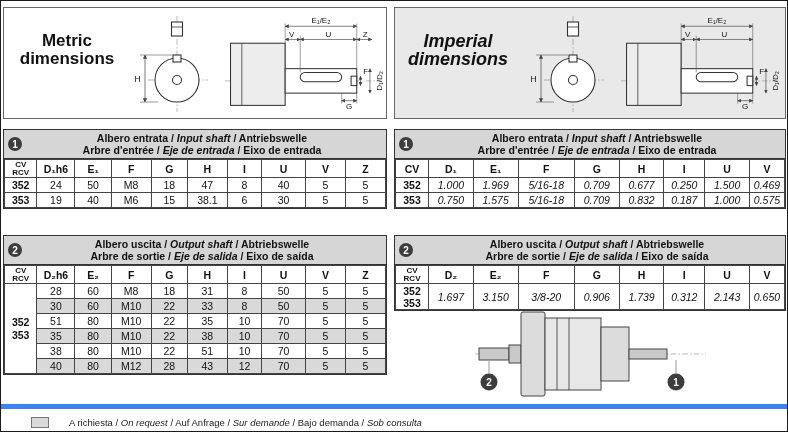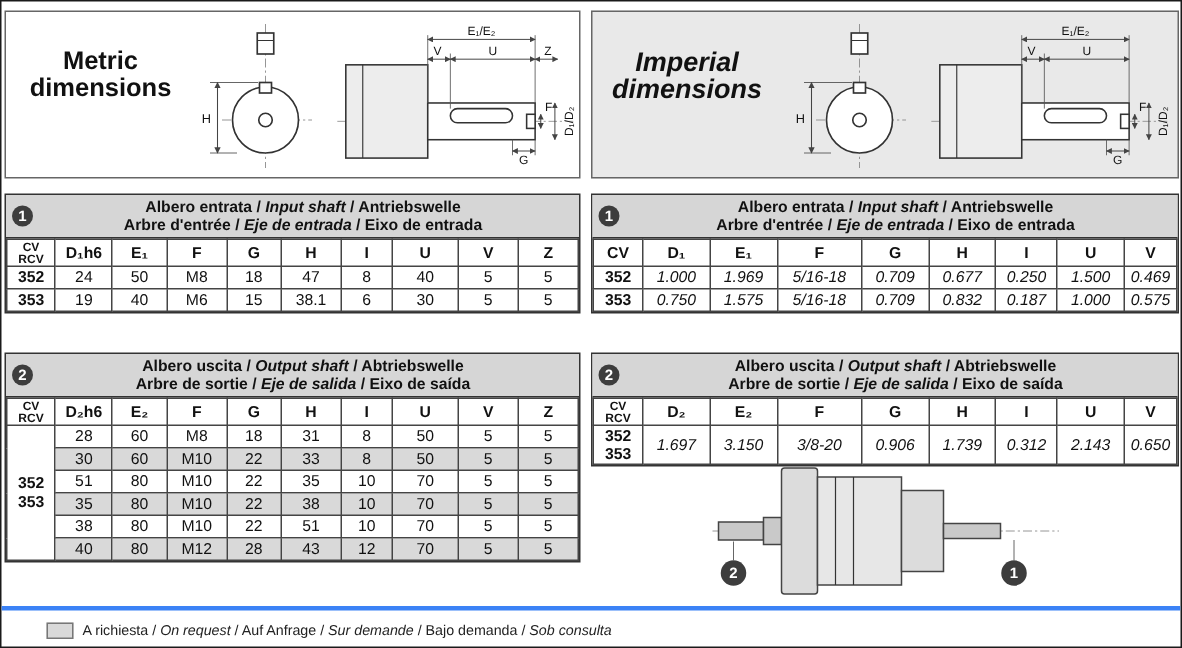--- a/index.html
+++ b/index.html
@@ -55,22 +55,22 @@
 
   
   #gearbox{position:absolute;left:472px;top:306px;}
   .gb{fill:#dcdcdc;stroke:#444;stroke-width:1;}
   .gb2{fill:#e7e7e7;stroke:#444;stroke-width:1;}
   .gbshaft{fill:#c9c9c9;stroke:#444;stroke-width:1;}
   .gbadge{fill:#3d3d3d;stroke:none;}
   .gbadge-txt{font-size:10px;font-weight:bold;fill:#fff;text-anchor:middle;font-family:"Liberation Sans",sans-serif;}
 
   
-  .footer{position:absolute;left:0;right:0;top:403px;border-top:3px solid #3b82f6;
-          padding:8px 0 0 30px;display:flex;align-items:center;gap:6px;}
+  .footer{position:absolute;left:0;right:0;top:403px;border-top:5px solid #3b82f6;
+          padding:8px 0 0 30px;display:flex;align-items:center;gap:20px;}
   .swatch{display:inline-block;width:16px;height:9px;background:#d9d9d9;border:1px solid #777;}
   .footer-text{font-size:9.5px;color:#222;}
 </style>
 </head>
 <body>
 
 <svg width="0" height="0" style="position:absolute" aria-hidden="true">
   <defs>
     <marker id="arw" viewBox="0 0 10 10" refX="9" refY="5" markerWidth="6" markerHeight="6" orient="auto-start-reverse">
       <path d="M0,0 L10,5 L0,10 z" fill="#444"></path>

